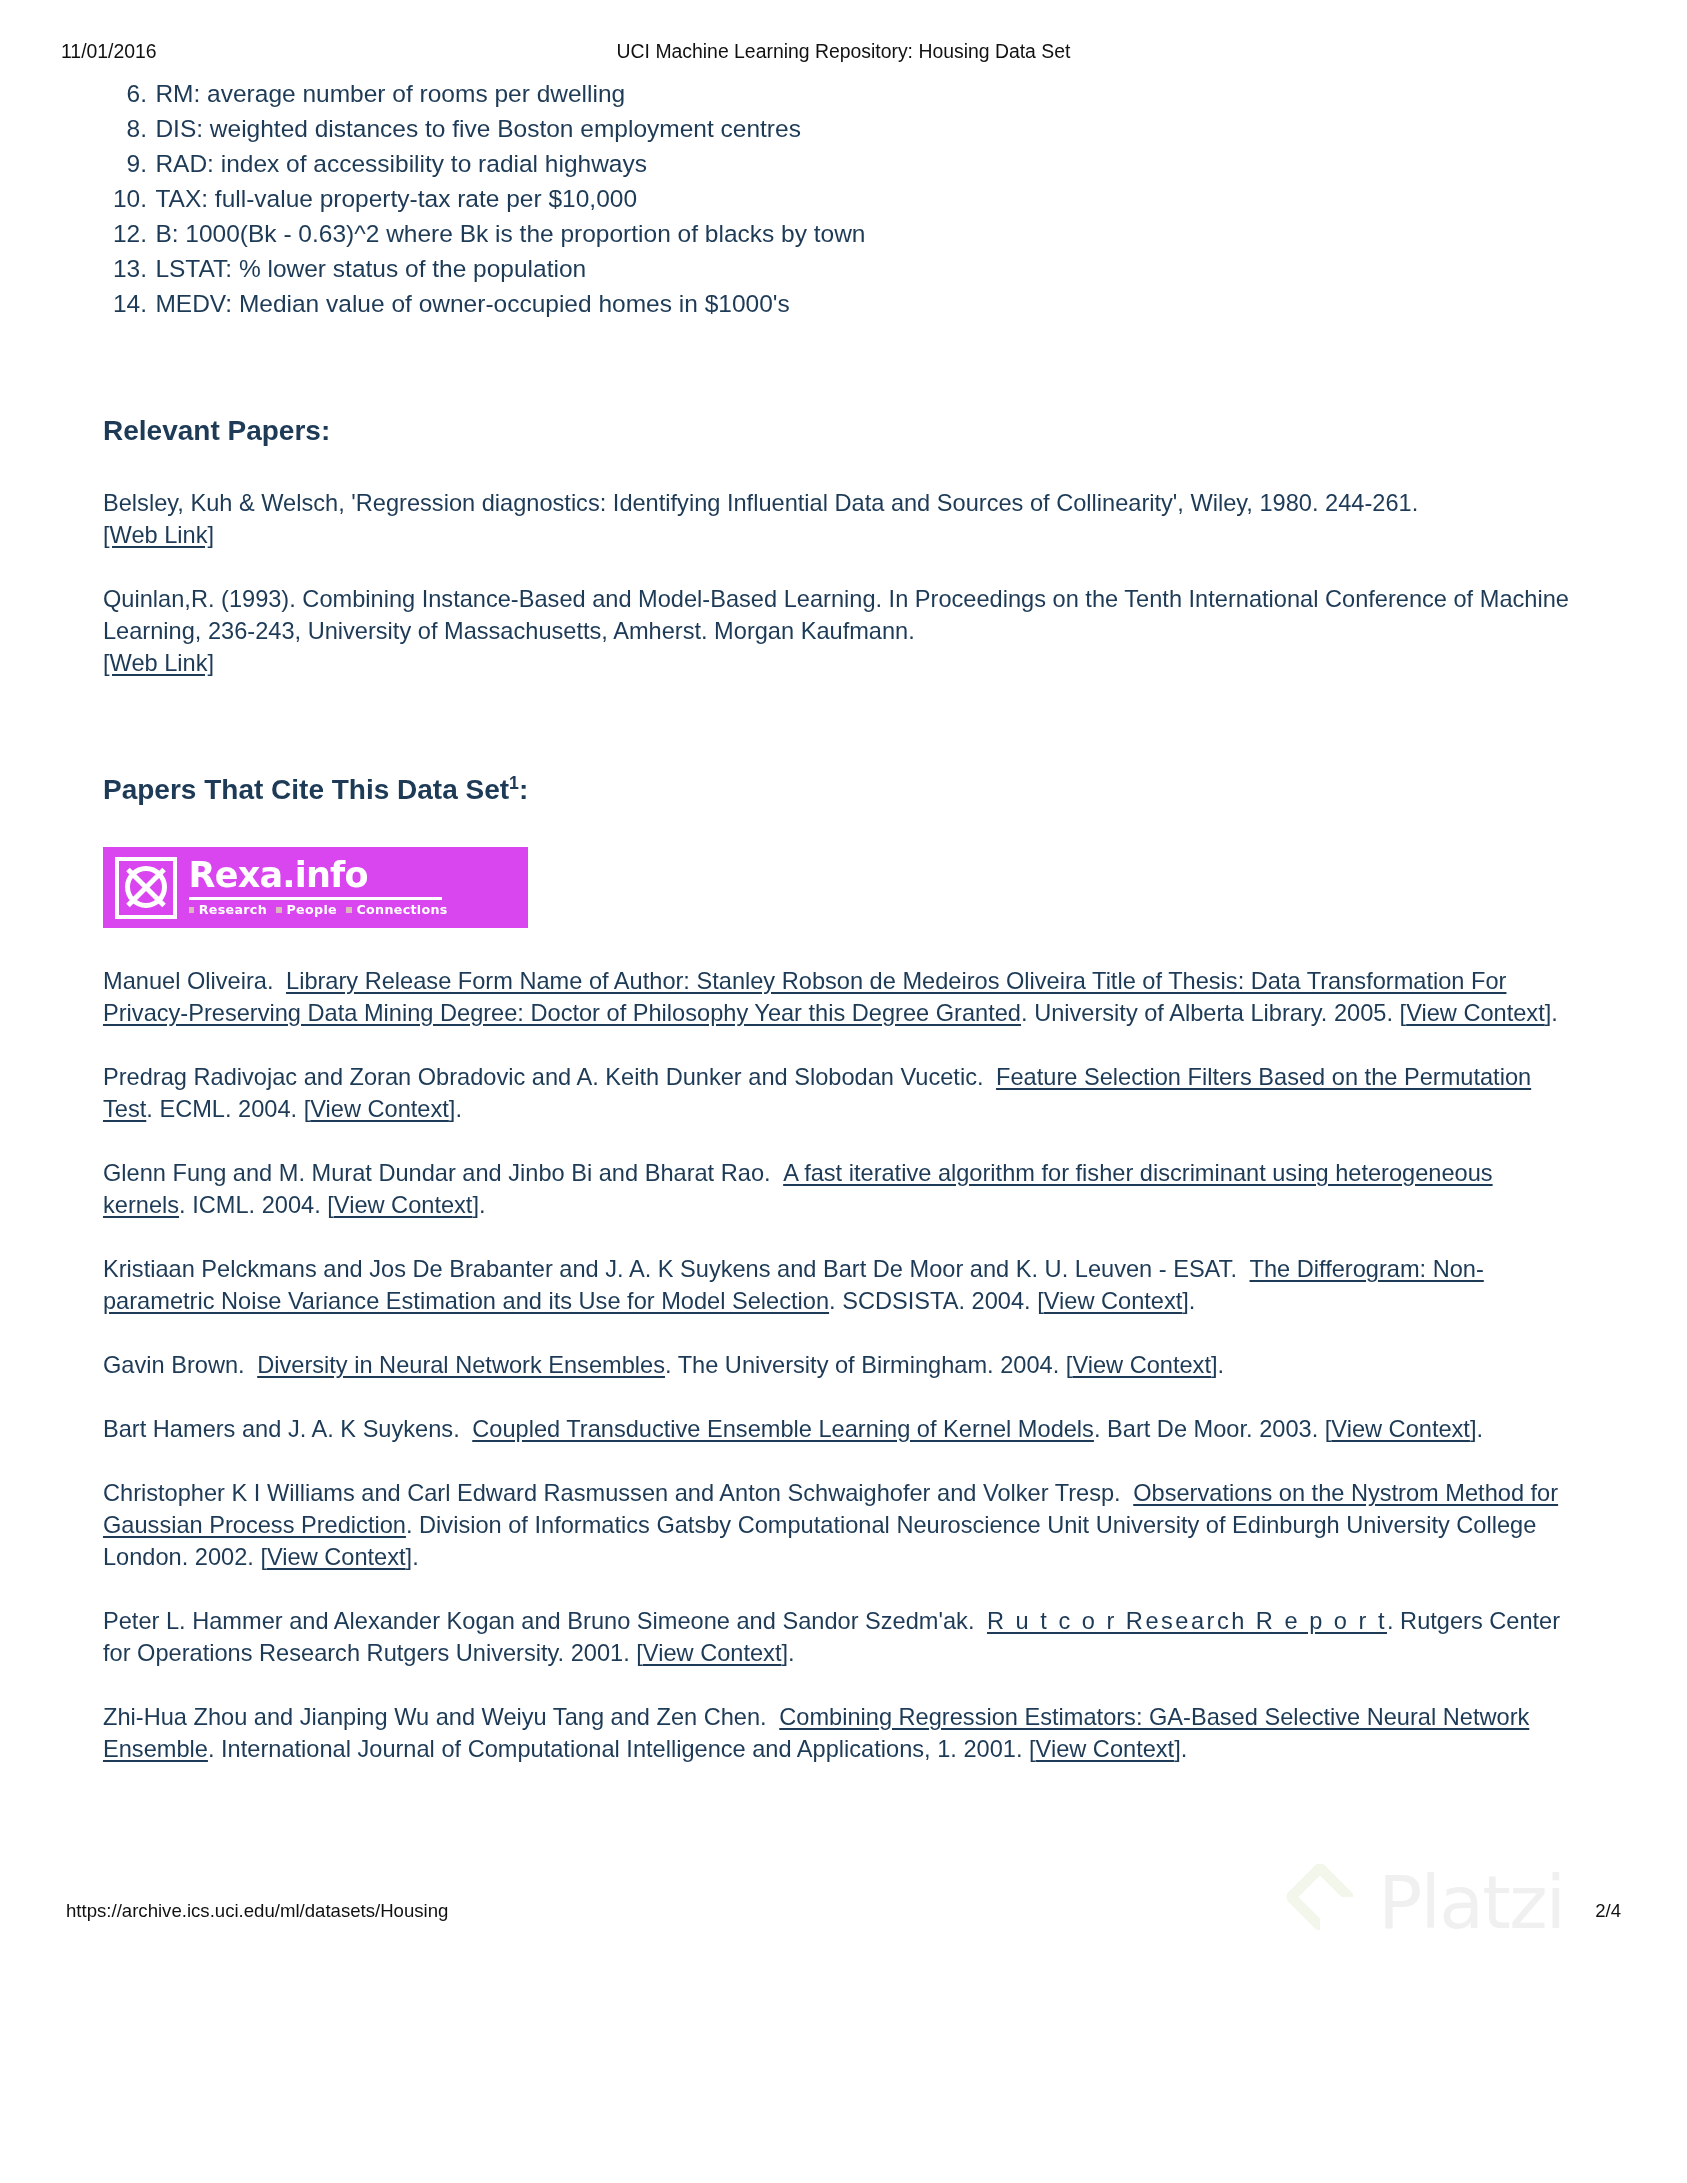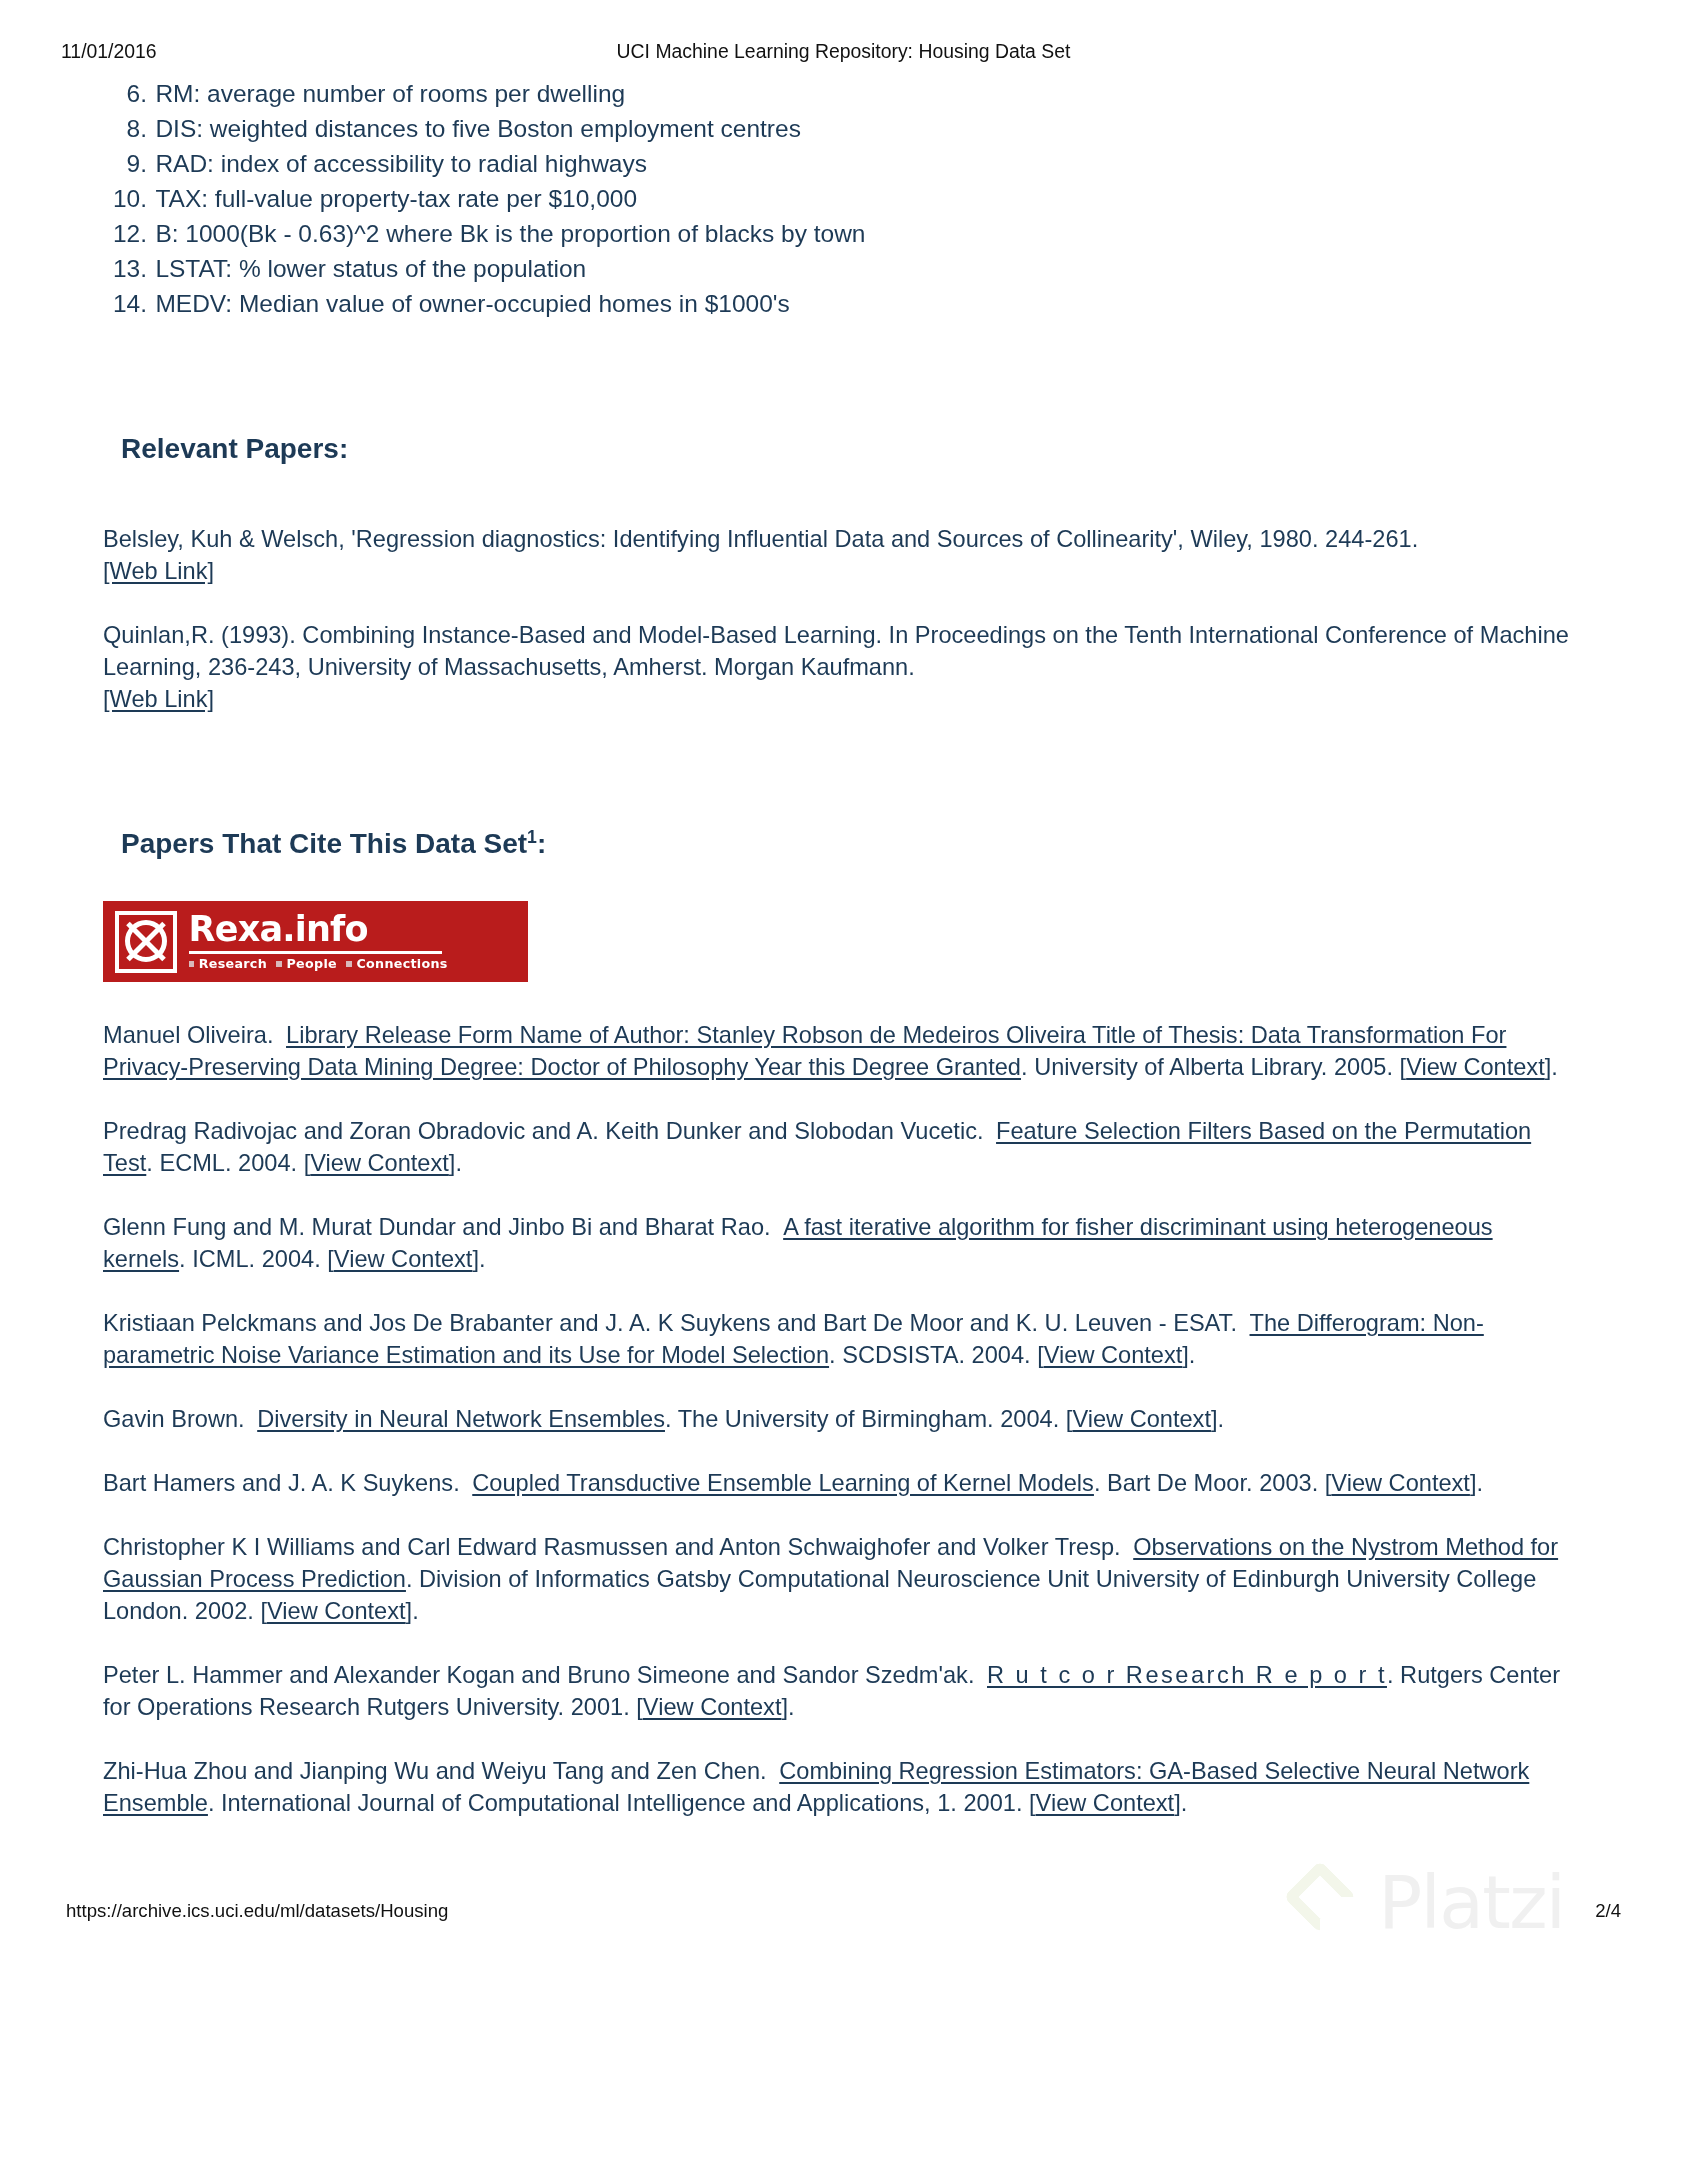--- a/index.html
+++ b/index.html
@@ -77,21 +77,21 @@
     text-align: right;
     margin-right: 8.4px;
   }
   ol.attr-list li .txt { display: inline; }
 
   
   h2.sec-head {
     font-size: 28px;
     font-weight: bold;
     color: #1d3a56;
-    margin: 18px;
+    margin: 0;
     padding: 0;
     line-height: 34px;
     white-space: nowrap;
   }
   h2.sec-head sup {
     font-size: 17.7px;
     vertical-align: super;
     line-height: 0;
   }
 
@@ -123,21 +123,21 @@
   }
 
   
   .rexa-wrap {
     margin-top: 40px;
     margin-bottom: 37px;
   }
   .rexa {
     width: 425px;
     height: 81px;
-    background: #b91c1c;
+    background: #d946ef;
     display: flex;
     align-items: center;
     padding: 6.7px 8.4px 6.7px 11.8px;
     position: relative;
   }
   .rexa-mark {
     width: 62px;
     height: 62px;
     border: 4.2px solid #ffffff;
     position: relative;

